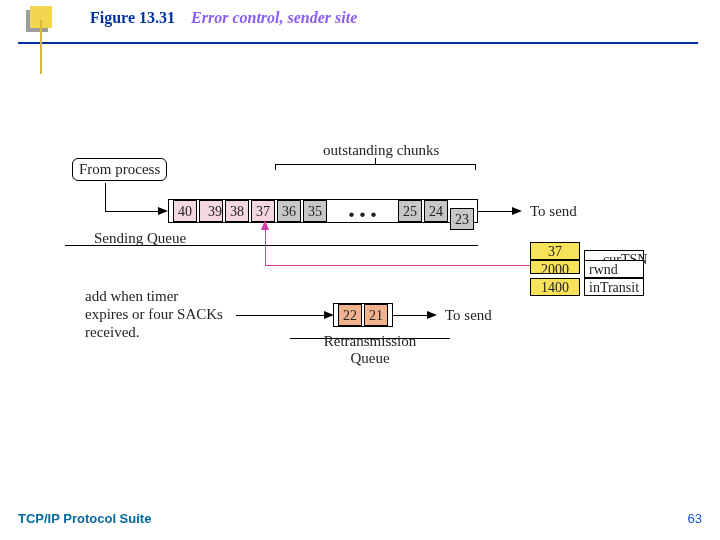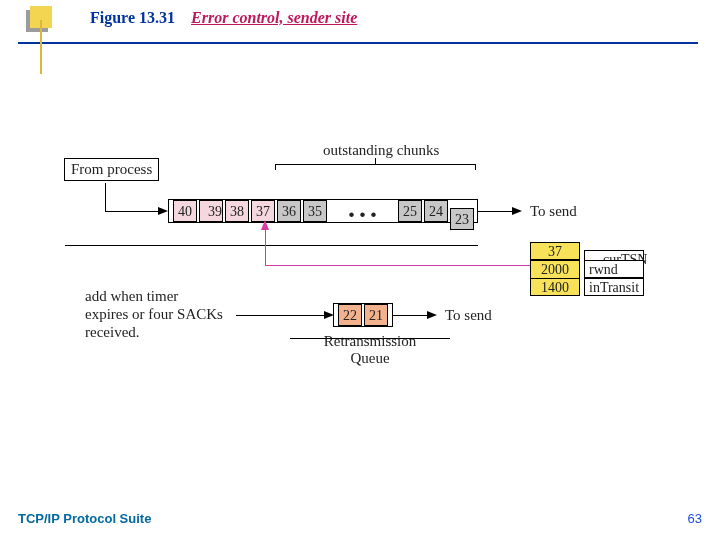--- a/index.html
+++ b/index.html
@@ -16,21 +16,21 @@
     width: 22px; height: 22px;
     background: #f4d552;
     box-shadow: -4px 4px 0 0 #9c9c9c;
   }
   .header {
     position: absolute;
     left: 90px; top: 9px;
     font-size: 16px;
   }
   .header .fig-label { color: #0033a0; font-weight: bold; }
-  .header .fig-title { color: #be185d; font-weight: bold; font-style: italic; text-decoration: underline; }
+  .header .fig-title { color: #8b5cf6; font-weight: bold; font-style: italic; }
   .h-blue-line {
     position: absolute;
     left: 18px; top: 42px;
     width: 680px; height: 2px;
     background: #0033a0;
   }
   .v-yellow-line {
     position: absolute;
     left: 40px; top: 20px;
     width: 2px; height: 54px;
@@ -122,21 +122,21 @@
 <div class="header">
   <span class="fig-label">Figure 13.31</span>
   &nbsp;&nbsp;
   <span class="fig-title">Error control, sender site</span>
 </div>
 <div class="h-blue-line"></div>
 <div class="v-yellow-line"></div>
 
 <div class="diagram">
 
-  <div class="box-label" style="left:4px; top:28px;">
+  <div class="box-label" style="left:12px; top:28px;border-radius:6px;">
     <span>From process</span>
   </div>
 
   <svg width="620" height="280" style="position:absolute; left:0; top:0;"></svg>
   <div class="line-v" style="left:45px; top:53px; height:28px;"></div>
   <div class="line-h" style="left:45px; top:81px; width:55px;"></div>
   <div class="arrow-head-right" style="left:98px; top:77px;"></div>
 
   <div class="label" style="left:263px; top:12px;">outstanding chunks</div>
 
@@ -158,29 +158,30 @@
   <div class="dots" style="left:288px; top:62px;">...</div>
 
   <div class="cell grey" style="left:338px; top:70px; width:24px;"><span>25</span></div>
   <div class="cell grey" style="left:364px; top:70px; width:24px;"><span>24</span></div>
   <div class="cell grey" style="left:390px; top:78px; width:24px;"><span>23</span></div>
 
   <div class="line-h" style="left:418px; top:81px; width:36px;"></div>
   <div class="arrow-head-right" style="left:452px; top:77px;"></div>
   <div class="label" style="left:470px; top:73px;">To send</div>
 
+  <div class="label" style="left:34px; top:100px;">Sending Queue</div>
   <div class="line-h" style="left:5px; top:115px; width:413px;"></div>
 
   <div class="pink-line-h" style="left:205px; top:135px; width:290px;"></div>
   <div class="pink-line-v" style="left:495px; top:115px; height:20px;"></div>
   <div class="pink-line-v" style="left:205px; top:98px; height:37px;"></div>
   <div class="arrow-head-up-pink" style="left:201px; top:90px;"></div>
 
   <div class="cell yellow" style="left:470px; top:112px; width:50px; height:18px; line-height:18px;"><span>37</span></div>
-  <div class="cell yellow" style="left:470px; top:130px; width:50px; height:30px; line-height:18px;"><span>2000</span></div>
+  <div class="cell yellow" style="left:470px; top:130px; width:50px; height:14px; line-height:18px;"><span>2000</span></div>
   <div class="cell yellow" style="left:470px; top:148px; width:50px; height:18px; line-height:18px;"><span>1400</span></div>
 
   <div class="cell" style="left:524px; top:120px; width:60px; height:18px; line-height:18px; text-align:center; padding-left:18px;"><span>curTSN</span></div>
   <div class="cell" style="left:524px; top:130px; width:60px; height:18px; line-height:18px; text-align:left; padding-left:4px;"><span>rwnd</span></div>
   <div class="cell" style="left:524px; top:148px; width:60px; height:18px; line-height:18px; text-align:left; padding-left:4px;"><span>inTransit</span></div>
 
   <div class="label" style="left:25px; top:176px;">expires or four SACKs</div>
   <div class="label" style="left:25px; top:158px;">add when timer</div>
   <div class="label" style="left:25px; top:194px;">received.</div>
 

